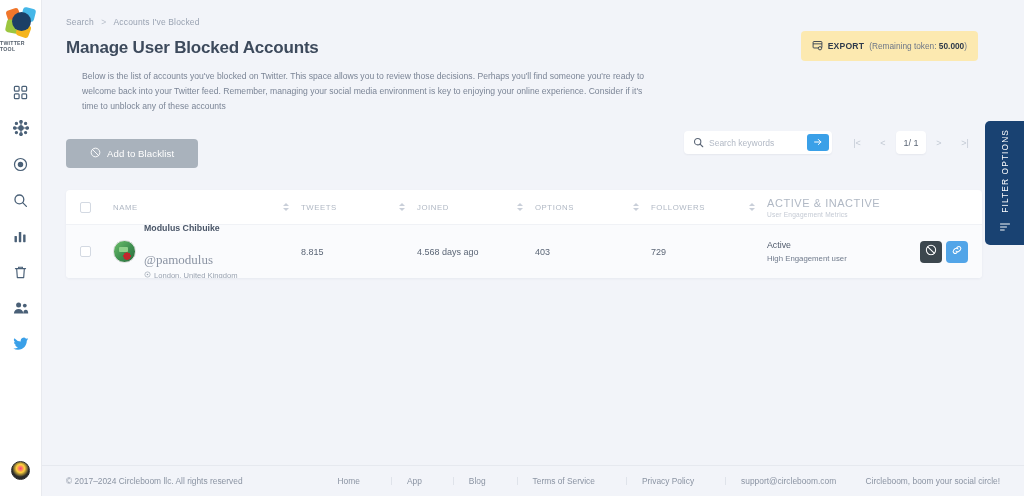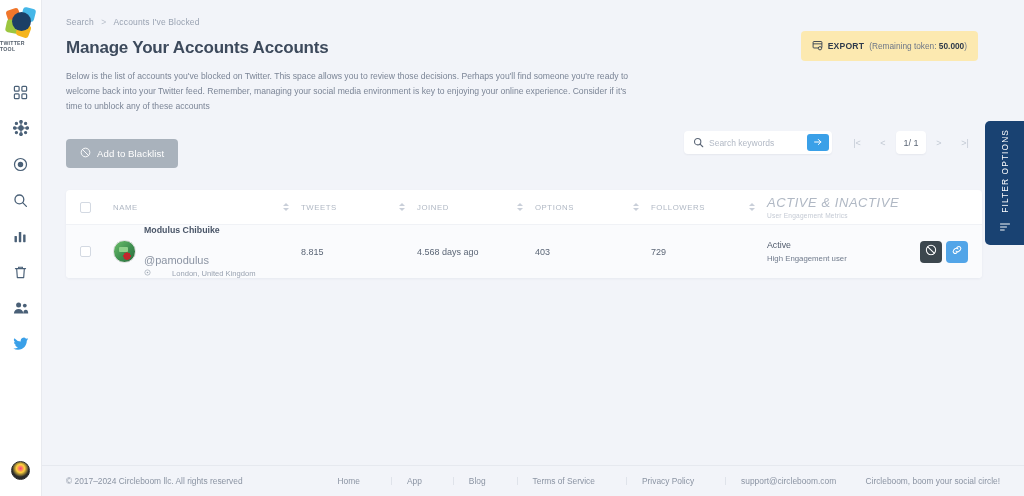--- a/index.html
+++ b/index.html
@@ -53,39 +53,39 @@
   .breadcrumb { font-size: 8.5px; color: #9aa3b2; letter-spacing: .15px; }
   .breadcrumb .sep { margin: 0 5px; color: #b7bfca; }
   .breadcrumb .crumb { cursor: pointer; }
 
   .page-title {
     font-size: 17px; font-weight: 700; color: #3d4a5c;
     margin-top: 11px; letter-spacing: -.2px;
   }
   .page-desc {
     margin-top: 11px; max-width: 566px;
-    font-size: 8.6px; line-height: 1.72; color: #7b8596;
+    font-size: 8.6px; line-height: 1.72; color: #7b8596; margin-left: 16px;
   }
 
   
   .export-badge {
     position: absolute; right: 46px; top: 31px;
     background: #fce9b0; border-radius: 4px;
     padding: 6px 11px; display: flex; align-items: center; gap: 5px;
     cursor: pointer;
   }
   .export-badge .lbl { font-size: 8.6px; font-weight: 700; color: #2f3b4c; letter-spacing: .2px; }
   .export-badge .sub { font-size: 8.3px; color: #6c7687; }
   .export-badge .sub b { color: #2f3b4c; }
 
   
   .blacklist-btn {
     margin-top: 26px; display: inline-flex; align-items: center; gap: 6px;
     background: #a9b2bc; color: #ffffff; border: none; border-radius: 4px;
-    padding: 8px 14px; font-size: 9.6px; font-family: inherit; cursor: pointer;
+    padding: 8px 24px; font-size: 9.6px; font-family: inherit; cursor: pointer;
     letter-spacing: .1px;
   }
 
   
   .toolbar {
     position: absolute; right: 46px; top: 131px;
     display: flex; align-items: center; gap: 0;
   }
   .search-box {
     display: flex; align-items: center; background: #ffffff;
@@ -129,21 +129,21 @@
     width: 11px; height: 11px; border: 1px solid #d3d9e2; border-radius: 2px;
     background: #fff; cursor: pointer; flex: 0 0 11px;
   }
   .col-name { width: 210px; display: flex; align-items: center; padding-left: 22px; }
   .col-num  { width: 116px; display: flex; align-items: center; }
   .col-joined { width: 118px; display: flex; align-items: center; }
   .col-act  { flex: 1; display: flex; align-items: center; }
   .th {
     font-size: 7.8px; color: #b0b8c4; letter-spacing: .55px; font-weight: 400;
   }
-  .th-main { font-size: 13px; color: #b0b8c4; letter-spacing: .55px; font-style: italic; }
+  .th-main { font-size: 11px; color: #b0b8c4; letter-spacing: .55px; }
   .th-sub { font-size: 6.6px; color: #c4cad4; margin-top: 2px; letter-spacing: .2px; }
   .sorter { margin-left: auto; margin-right: 12px; display: flex; flex-direction: column; gap: 2px; cursor: pointer; }
   .sorter i {
     display: block; width: 0; height: 0; border-left: 3px solid transparent;
     border-right: 3px solid transparent;
   }
   .sorter .up { border-bottom: 3.5px solid #c9cfd9; }
   .sorter .dn { border-top: 3.5px solid #c9cfd9; }
 
   .avatar-img {
@@ -152,22 +152,22 @@
       radial-gradient(circle at 62% 72%, #c2272d 0 18%, transparent 19%),
       linear-gradient(135deg, #6cbf6a 0%, #3e8f50 55%, #2e6b3d 100%);
     border: 1px solid #ddd; overflow: hidden; position: relative;
   }
   .avatar-img::after {
     content: ""; position: absolute; left: 5px; top: 6px; width: 9px; height: 5px;
     background: #8fd08a; border-radius: 1px;
   }
   .user-meta { margin-left: 8px; }
   .u-name { font-size: 8.8px; font-weight: 700; color: #4a5668; }
-  .u-handle { font-size: 11px; color: #8b94a3; margin-top: 19px; }
-  .u-loc { font-size: 7.6px; color: #9aa3b1; margin-top: 3px; display: flex; align-items: flex-start; gap: 21px; }
+  .u-handle { font-size: 13px; color: #8b94a3; margin-top: 19px; font-family: Liberation Serif, serif; }
+  .u-loc { font-size: 7.6px; color: #9aa3b1; margin-top: 3px; display: flex; align-items: flex-start; gap: 3px; }
 
   .cell-val { font-size: 9px; color: #5b6676; }
   .eng-main { font-size: 8.8px; color: #4f5a6b; }
   .eng-sub { font-size: 7.8px; color: #707b8c; margin-top: 4px; }
 
   .row-actions { margin-left: auto; display: flex; gap: 4px; }
   .act-btn {
     width: 22px; height: 22px; border-radius: 4px; border: none;
     display: flex; align-items: center; justify-content: center; cursor: pointer;
   }
@@ -301,21 +301,21 @@
 
   <div class="main">
     <div class="content">
 
       <div class="breadcrumb">
         <span class="crumb">Search</span>
         <span class="sep">&gt;</span>
         <span class="crumb">Accounts I've Blocked</span>
       </div>
 
-      <h1 class="page-title">Manage Your Accounts Accounts</h1>
+      <h1 class="page-title">Manage User Blocked Accounts</h1>
       <p class="page-desc">Below is the list of accounts you've blocked on Twitter. This space allows you to review those decisions. Perhaps you'll find someone you're ready to welcome back into your Twitter feed. Remember, managing your social media environment is key to enjoying your online experience. Consider if it's time to unblock any of these accounts</p>
 
       <div class="export-badge">
         <span>
           <svg width="11" height="11" viewBox="0 0 16 16" fill="none" stroke="#2f3b4c" stroke-width="1.3">
             <rect x="1.6" y="2.2" width="12.8" height="9.4" rx="1.2"></rect>
             <path d="M1.6 5.6h12.8"></path>
               <circle cx="11.6" cy="12" r="2.4" fill="#fce9b0"></circle>
           </svg>
         </span>

